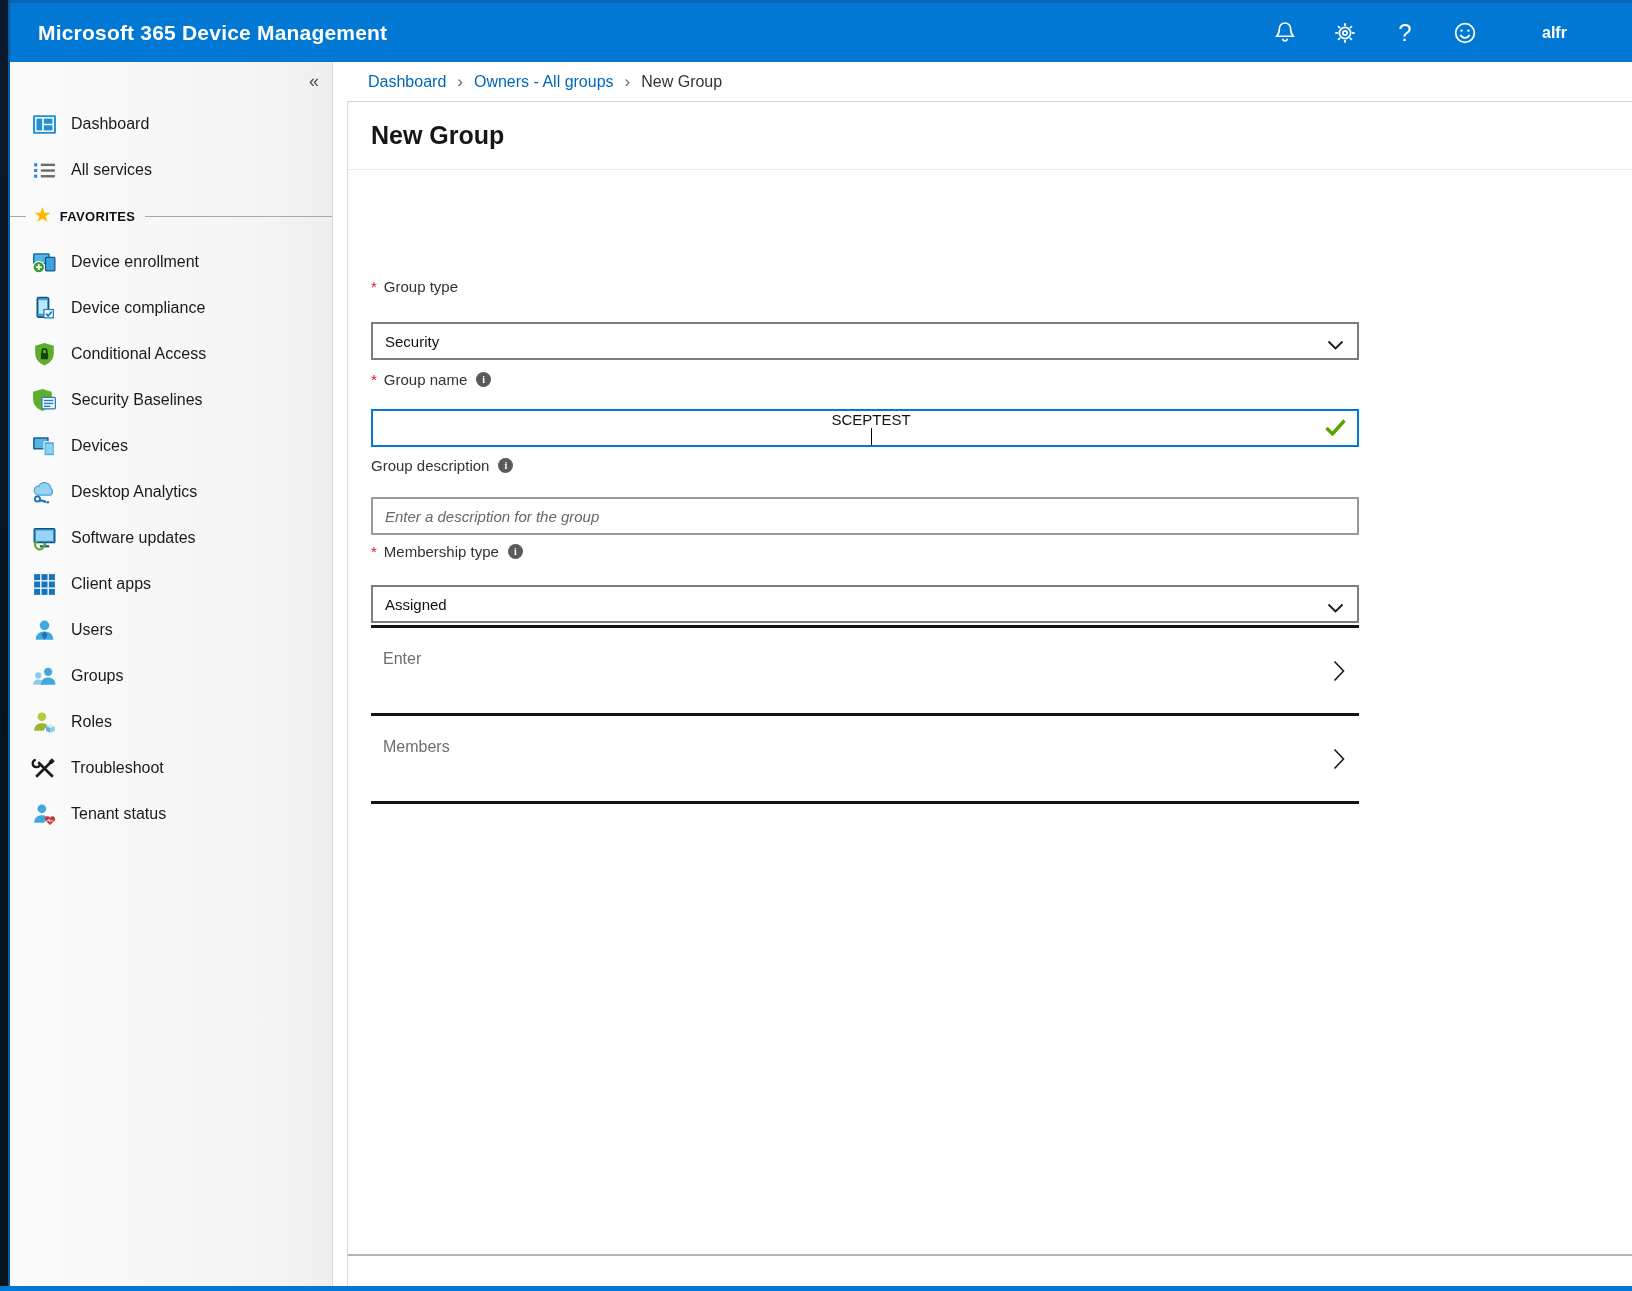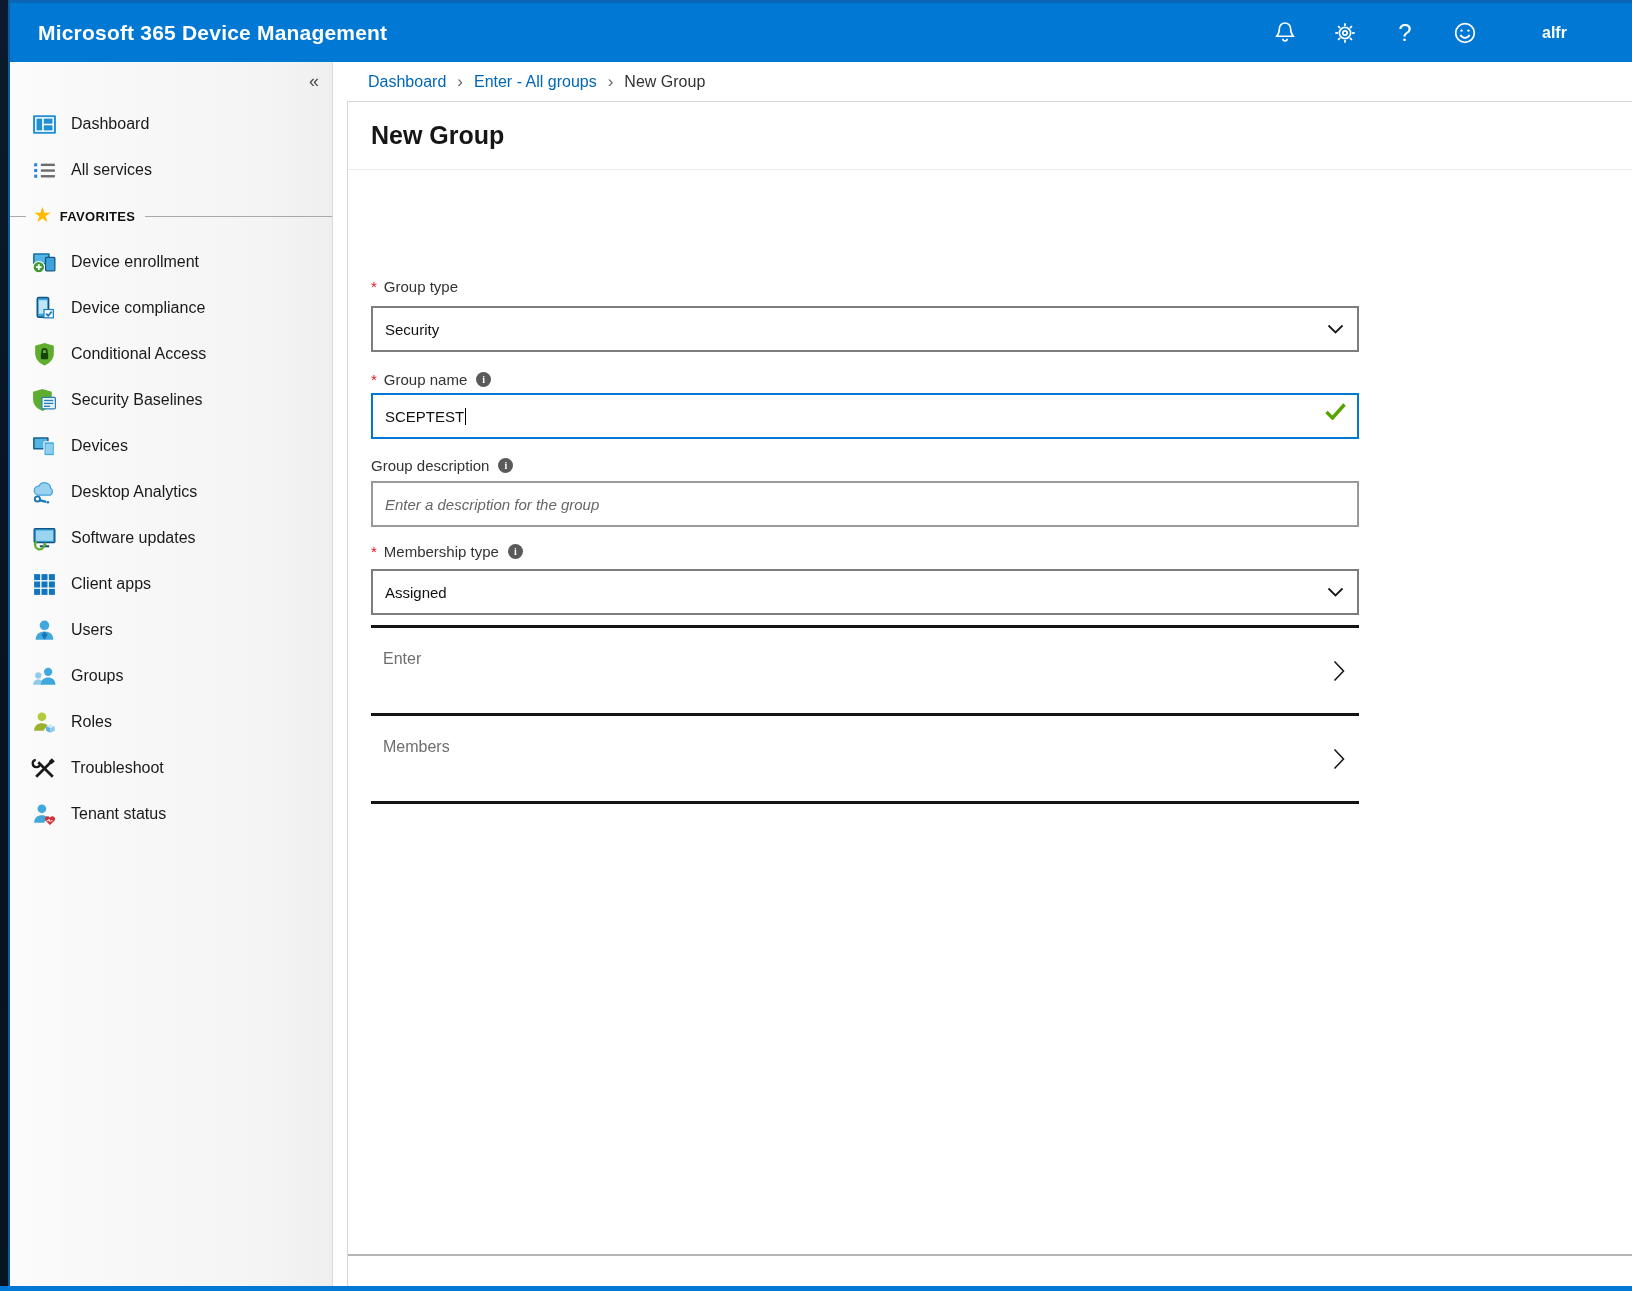--- a/index.html
+++ b/index.html
@@ -81,27 +81,27 @@
     display:flex; align-items:center; gap:6px;
     font-size:15px; color:#333;
   }
   .req { color:#e81123; font-size:15px; margin-right:1px; }
   .info-dot {
     width:15px; height:15px; border-radius:50%; background:#5a5a5a;
     color:#fff; font-size:10px; font-weight:bold; font-family:"Liberation Serif",serif;
     display:inline-flex; align-items:center; justify-content:center; margin-left:3px;
   }
   .box {
-    position:absolute; left:23px; width:988px; height:46px;
+    position:absolute; left:23px; width:988px; height:38px;
     background:#fff; display:flex; align-items:center;
-    padding-left:12px; font-size:15px; color:#111; cursor:pointer;
+    padding-left:12px; font-size:15px; color:#111; cursor:pointer;margin-top:16px;
   }
   .select-box { border:2px solid #7d7d7d; }
   .select-box .chev { position:absolute; right:13px; top:12px; }
-  .input-focus { border:2px solid #0078d4; cursor:text; }
+  .input-focus { border:2px solid #0078d4; cursor:text;flex-direction:column; }
   .input-focus .check { position:absolute; right:11px; top:8px; }
   .caret { display:inline-block; width:1px; height:17px; background:#000; margin-left:1px; }
   .input-plain { border:2px solid #9a9a9a; cursor:text; }
   .placeholder { font-style:italic; color:#666; }
 
   
   .section-row {
     position:absolute; left:23px; width:988px; height:88px;
     border-top:3px solid #141414; cursor:pointer;
   }
@@ -368,21 +368,21 @@
     </li>
 
   </ul>
 </div>
 
 <div class="main">
 
   <div class="breadcrumb">
     <span class="crumb-link">Dashboard</span>
     <span class="crumb-sep">›</span>
-    <span class="crumb-link">Enter - All groups</span>
+    <span class="crumb-link">Owners - All groups</span>
     <span class="crumb-sep">›</span>
     <span class="crumb-current">New Group</span>
   </div>
 
   <div class="blade">
     <div class="blade-header">
       <span class="page-title">New Group</span>
     </div>
 
     <div class="blade-body">

